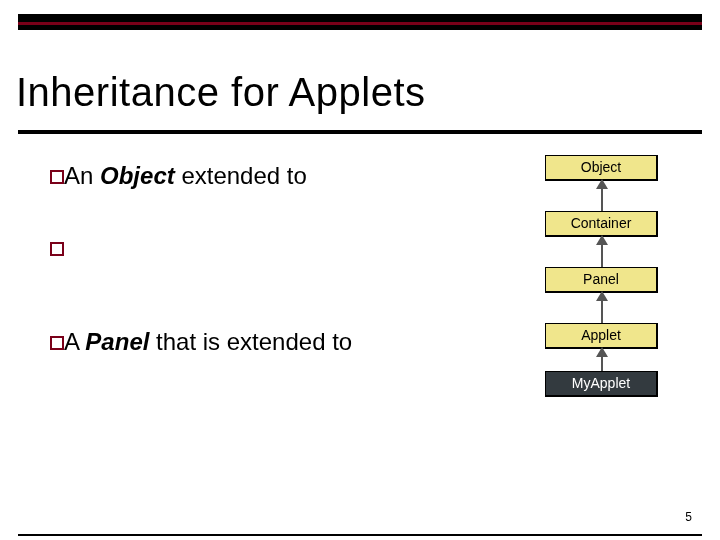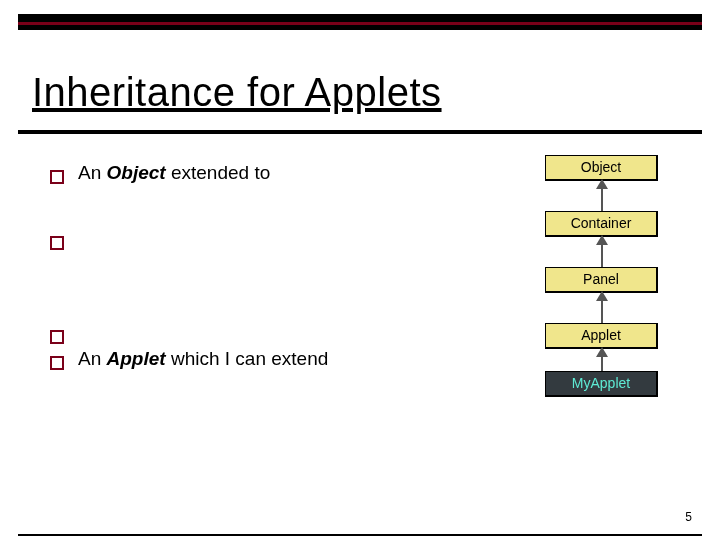--- a/index.html
+++ b/index.html
@@ -25,47 +25,45 @@
     content: "";
     position: absolute;
     left: 0;
     right: 0;
     top: 8px;
     height: 3px;
     background: #7a0019;
   }
   .title {
     position: absolute;
-    left: 32px;
+    left: 16px;
     top: 70px;
     font-size: 40px;
     font-weight: 400;
     letter-spacing: 0.5px;
-    text-decoration: underline;
   }
   .under-title {
     position: absolute;
     left: 18px;
     right: 18px;
     top: 130px;
     height: 4px;
     background: #000;
   }
   .body-area {
     position: absolute;
     left: 50px;
     top: 160px;
     right: 230px;
     bottom: 60px;
   }
   .item {
     display: flex;
     align-items: flex-start;
-    gap: 14px;
-    font-size: 19px;
+    font-size: 24px;
     line-height: 1.35;
     margin-bottom: 40px;
   }
   .item.tight { margin-bottom: 2px; }
   .sq {
     flex: 0 0 14px;
     width: 14px;
     height: 14px;
     margin-top: 10px;
     border: 2px solid #7a0019;
@@ -88,21 +86,21 @@
     text-align: center;
     font-family: Verdana, Geneva, sans-serif;
     font-size: 14px;
     padding: 3px 10px 4px;
     border: 1px solid #000;
     border-right-width: 2px;
     border-bottom-width: 2px;
     white-space: nowrap;
   }
   .yellow { background: #f0e68c; color:#000; }
-  .dark { background: #333a3f; color: #5eead4; }
+  .dark { background: #333a3f; color: #ffffff; }
   .conn {
     width: 2px;
     height: 30px;
     background: #555;
     position: relative;
   }
   .conn::before {
     content: "";
     position: absolute;
     top: -2px;
@@ -144,25 +142,22 @@
     <div class="txt">
       <span>An </span><b><i>Object</i></b><span> extended to</span>
     </div>
   </div>
   <div class="item">
     <div class="sq"></div>
   </div>
   <div style="height:30px"></div>
   <div class="item tight">
     <div class="sq"></div>
-  </div>
-  <div class="item tight">
-    <div class="sq"></div>
     <div class="txt">
-      <span>An </span><b><i>Applet</i></b><span> which I can extend</span>
+      <span>A </span><b><i>Panel</i></b><span> that is extended to</span>
     </div>
   </div>
 </div>
 
 <div class="diagram">
   <div class="node yellow">Object</div>
   <div class="conn"></div>
   <div class="node yellow">Container</div>
   <div class="conn"></div>
   <div class="node yellow">Panel</div>

